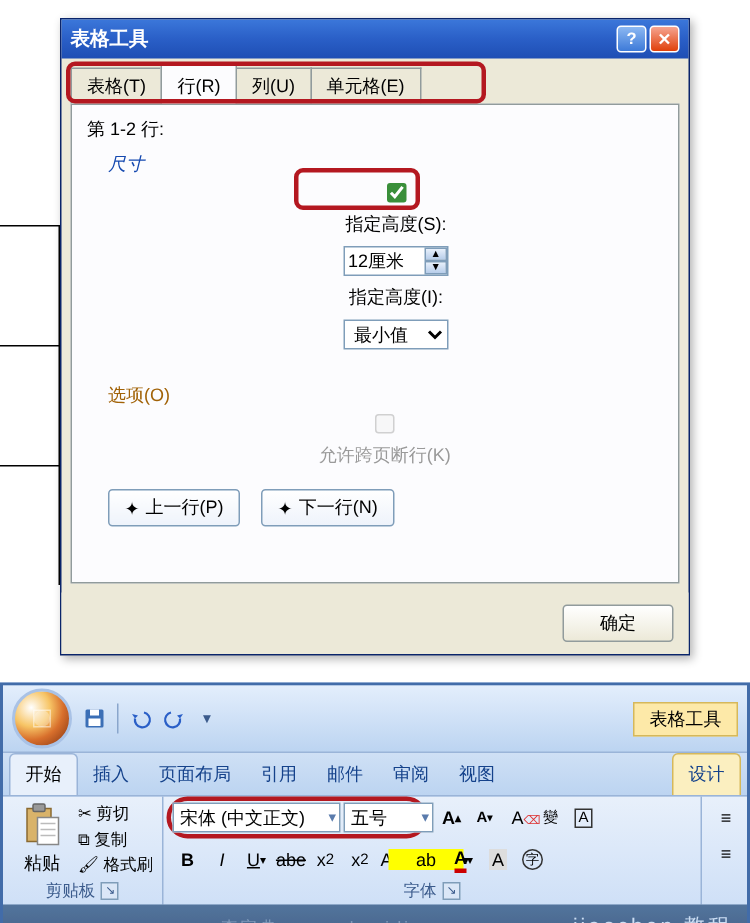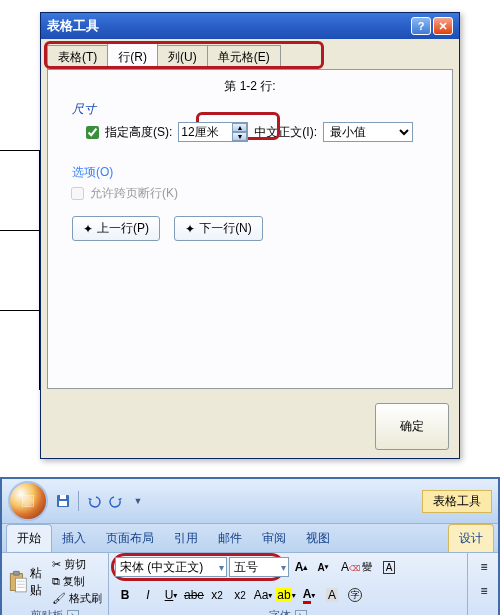--- a/index.html
+++ b/index.html
@@ -11,58 +11,58 @@
 .titlebar-btns { display: flex; gap: 2px; }
 .tb-btn { width: 20px; height: 18px; background: linear-gradient(to bottom,#f6a490,#e0400a); border: 1px solid #fff; border-radius: 3px; color: #fff; display: flex; align-items: center; justify-content: center; font-size: 11px; font-weight: bold; cursor: pointer; }
 .tb-btn.help { background: linear-gradient(to bottom,#8cb8f2,#3d7ad8); }
 
 .tabs { position: relative; display: flex; padding: 6px 6px 0 6px; gap: 0; }
 .tab { background: #ece9d8; border: 1px solid #919b9c; border-bottom: none; padding: 3px 10px; font-size: 12px; margin-right: -1px; position: relative; cursor: pointer; }
 .tab.active { background: #fcfcfe; z-index: 2; padding-top: 5px; margin-top: -2px; }
 .tabs-highlight { position: absolute; top: 2px; left: 3px; width: 280px; height: 28px; border: 3px solid #b41820; border-radius: 6px; pointer-events: none; z-index: 5; }
 
 .tabpanel { background: #fcfcfe; border: 1px solid #919b9c; margin: 0 6px 6px 6px; padding: 8px 10px 10px 10px; font-size: 12px; min-height: 320px; position: relative; }
-.rowlabel { margin-bottom: 4px; text-align: center; }
+.rowlabel { margin-bottom: 4px; }
 .group-label { color: #1549b0; margin: 6px 0 4px 0; font-style: italic; }
-.options-link { color: #3b82f6; margin: 22px 0 4px 0; }
+.options-link { color: #a16207; margin: 22px 0 4px 0; }
 .indent { margin-left: 14px; }
-.row { display: flex; align-items: center; gap: 6px; margin: 4px 0; }
+.row { display: flex; align-items: center; gap: 6px; margin: 4px 0; flex-direction: column; }
 .cb { width: 13px; height: 13px; }
 .cb-checked { accent-color: #3a8f3a; }
 .txtfield { border: 1px solid #7f9db9; background: #fff; font-size: 12px; padding: 1px 2px; height: 20px; }
 .spin { width: 70px; }
-.sel { width: 90px; }
+.sel { width: 70px; }
 .spin-wrap { position: relative; display: inline-block; }
 .spin-btns { position: absolute; right: 1px; top: 1px; width: 15px; height: 18px; display: flex; flex-direction: column; }
 .spin-btns span { flex: 1; background: linear-gradient(#e8f0fb,#b7cdea); border: 1px solid #7f9db9; font-size: 7px; text-align: center; line-height: 7px; }
 .height-highlight { position: absolute; top: 42px; left: 148px; width: 84px; height: 28px; border: 3px solid #b41820; border-radius: 6px; pointer-events: none; }
 .navbtns { display: flex; gap: 14px; margin-top: 14px; }
 .navbtn { background: linear-gradient(#fff,#eef3fb); border: 1px solid #7f9db9; border-radius: 3px; padding: 3px 10px; font-size: 12px; display: flex; align-items: center; gap: 4px; cursor: pointer; }
 .dlg-btns { display: flex; justify-content: flex-end; gap: 10px; padding: 8px 10px; background: #ece9d8; }
-.dlg-btn { width: 74px; padding: 14px 0; font-size: 12px; background: linear-gradient(#fff,#ece9d8); border: 1px solid #919b9c; border-radius: 3px; cursor: pointer; }
+.dlg-btn { width: 74px; padding: 3px 0; font-size: 12px; background: linear-gradient(#fff,#ece9d8); border: 1px solid #919b9c; border-radius: 3px; cursor: pointer; }
 
 
 .ribbon { margin-top: 18px; width: 500px; border: 2px solid #426ca9; background: #bcd4f1; font-size: 12px; }
 .qat { background: linear-gradient(#e3eefc,#bcd4f1); display: flex; align-items: center; padding: 2px 6px; gap: 6px; border-bottom: 1px solid #9ab4d8; }
 .office-btn { width: 40px; height: 40px; border-radius: 50%; background: radial-gradient(circle at 30% 30%, #fff, #f7c566 35%, #d86f2c 60%, #7a2e10); border: 2px solid #a9c2e6; position: relative; display:flex; align-items:center; justify-content:center; }
 .office-btn svg { width:22px; height:22px; }
 .qat-icons { display: flex; gap: 4px; align-items: center; }
 .qat-icon { width: 18px; height: 18px; display: flex; align-items: center; justify-content: center; cursor: pointer; }
 .qat-sep { width: 1px; height: 20px; background: #8aa6cc; margin: 0 2px; }
 .ctx-tab { margin-left: auto; background: #fde9a8; padding: 2px 10px; border: 1px solid #d6b85a; font-size: 12px; }
 .ribbon-tabs { display: flex; align-items: flex-end; padding: 0 4px; background: linear-gradient(#cfe0f5,#bcd4f1); }
 .rtab { padding: 5px 10px; color: #15428b; cursor: pointer; }
 .rtab.active { background: #e8f0fb; border: 1px solid #9ab4d8; border-bottom: none; border-radius: 4px 4px 0 0; color: #000; }
 .rtab.ctx { background: #fbefc0; border: 1px solid #d6b85a; border-bottom:none; border-radius: 4px 4px 0 0; margin-left: auto; }
 .ribbon-body { background: linear-gradient(#e8f0fb,#cfe0f7); display: flex; border-top: 1px solid #9ab4d8; }
 .rgroup { border-right: 1px solid #9ab4d8; padding: 4px 6px 2px 6px; display: flex; flex-direction: column; }
 .rgroup-content { flex: 1; display: flex; gap: 4px; }
 .rgroup-label { text-align: center; font-size: 11px; color: #3b5b8c; padding-top: 2px; display: flex; justify-content: center; align-items: center; gap: 4px; }
 .dlglaunch { width: 12px; height: 12px; border: 1px solid #7f9db9; font-size: 8px; display: inline-flex; align-items: center; justify-content: center; background: #dbe7f7; cursor:pointer; }
-.paste-btn { display: flex; align-items: center; gap: 2px; width: 40px; cursor: pointer; }
+.paste-btn { display: flex; flex-direction: column; align-items: center; gap: 2px; width: 40px; cursor: pointer; }
 .clip-ops { display: flex; flex-direction: column; gap: 2px; }
 .clip-op { display: flex; align-items: center; gap: 3px; font-size: 11px; cursor: pointer; }
 .font-row1 { display: flex; align-items: center; gap: 2px; position: relative; }
 .font-row2 { display: flex; align-items: center; gap: 3px; margin-top: 4px; }
 .combo { background: #fff; border: 1px solid #7f9db9; height: 20px; font-size: 12px; padding: 1px 14px 1px 4px; position: relative; display:inline-flex; align-items:center; }
 .combo::after { content: "▾"; position: absolute; right: 2px; font-size: 10px; color: #5a7bac; }
 .font-combo { width: 112px; }
 .size-combo { width: 60px; }
 .font-highlight { position: absolute; top: -4px; left: -4px; width: 174px; height: 28px; border: 3px solid #b41820; border-radius: 14px; pointer-events: none; }
 .fb { width: 20px; height: 20px; display: inline-flex; align-items: center; justify-content: center; border: 1px solid transparent; font-size: 12px; cursor: pointer; }
@@ -102,21 +102,21 @@
     <div class="row indent" style="margin-left:28px">
       <input type="checkbox" class="cb cb-checked" checked="" style="">
       <span>指定高度(S):</span>
       <span class="spin-wrap">
         <input class="txtfield spin" value="12厘米" style="">
         <span class="spin-btns">
             <span>▲</span>
             <span>▼</span>
           </span>
       </span>
-      <span>中文正文(I):</span>
+      <span>指定高度(I):</span>
       <span style="position:relative">
         <select class="txtfield sel">
           <option>最小值</option>
         </select>
       </span>
     </div>
     <div class="options-link indent">选项(O)</div>
     <div class="row indent" style="margin-left:13px">
       <input type="checkbox" class="cb" disabled="" style="">
       <span class="disabled">允许跨页断行(K)</span>
@@ -243,21 +243,21 @@
               <u>U</u>
               <span style="font-size:8px">▾</span>
             </div>
           <div class="fb">
               <span style="text-decoration:line-through">abe</span>
             </div>
           <div class="fb">x<sub>2</sub></div>
           <div class="fb">x<sup>2</sup></div>
           <div class="fb">Aa<span style="font-size:8px">▾</span></div>
           <div class="fb">
-              <span style="background:#ff0;padding:0 1px">ab</span>
+              <span style="background:#ff0;padding:0 18px">ab</span>
               <span style="font-size:8px">▾</span>
             </div>
           <div class="fb">
               <span style="border-bottom:3px solid #c00;font-weight:bold">A</span>
               <span style="font-size:8px">▾</span>
             </div>
           <div class="fb">
               <span style="background:#ddd;padding:0 2px">A</span>
             </div>
           <div class="fb">

